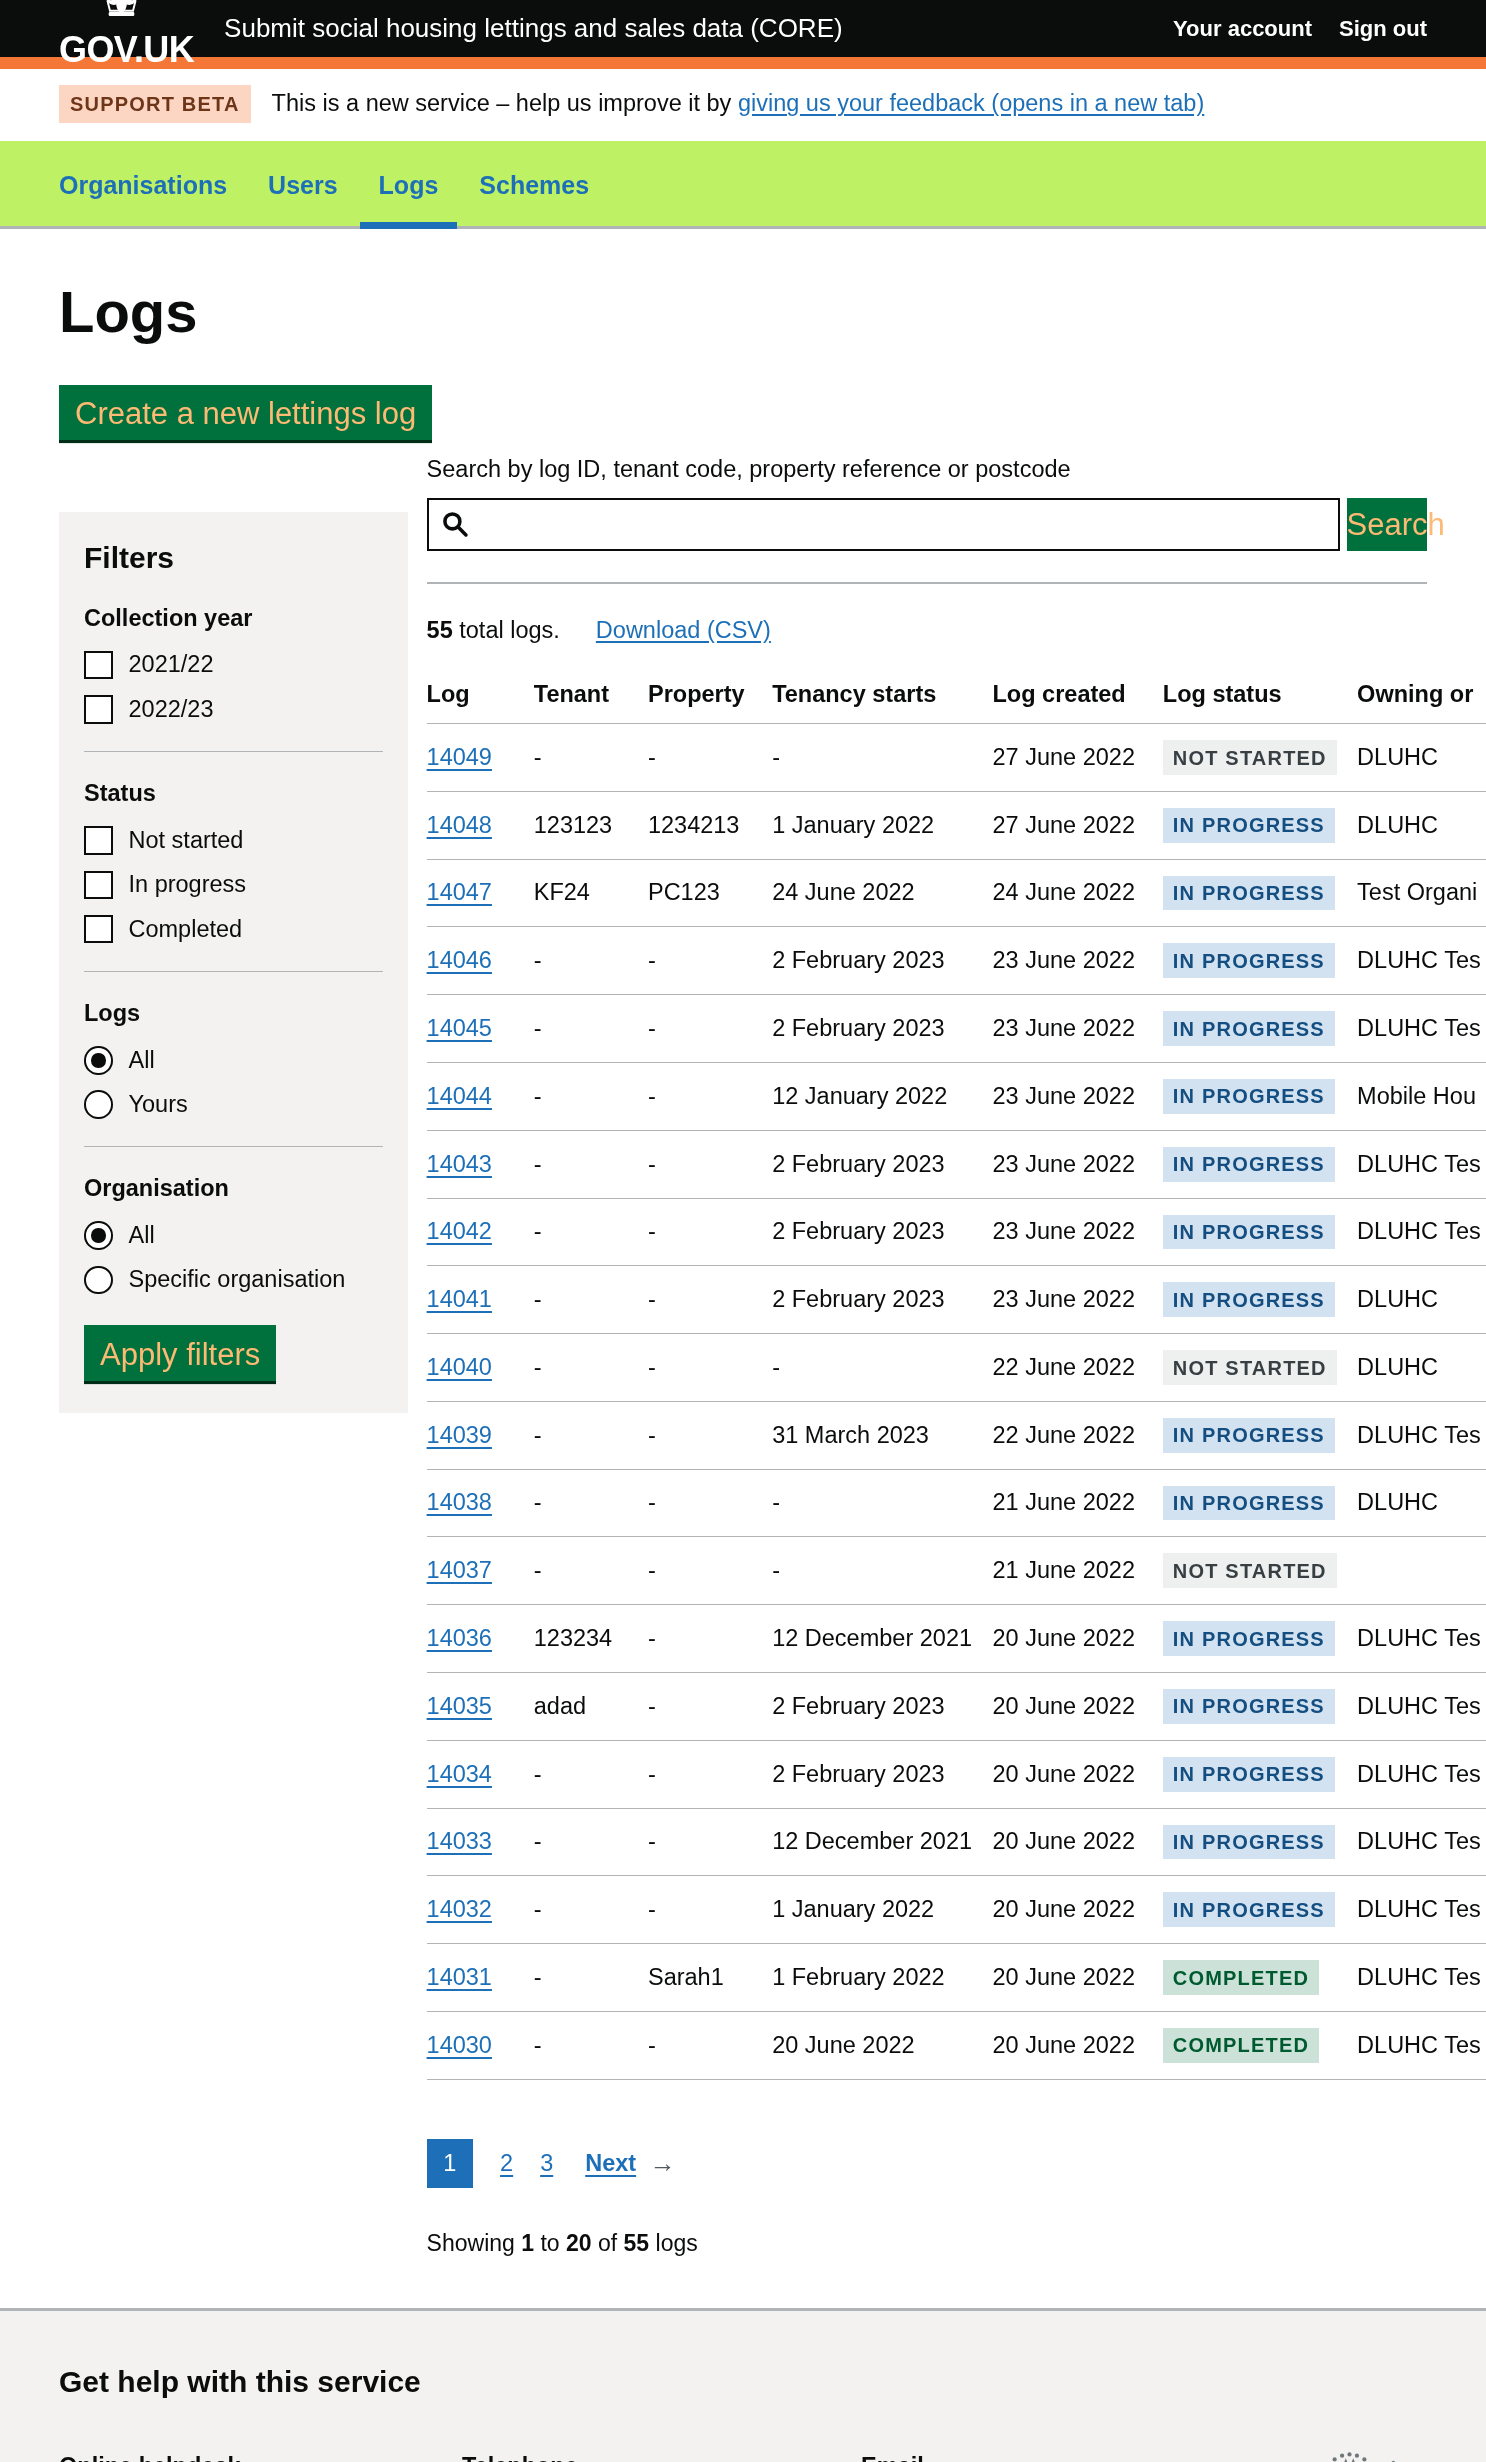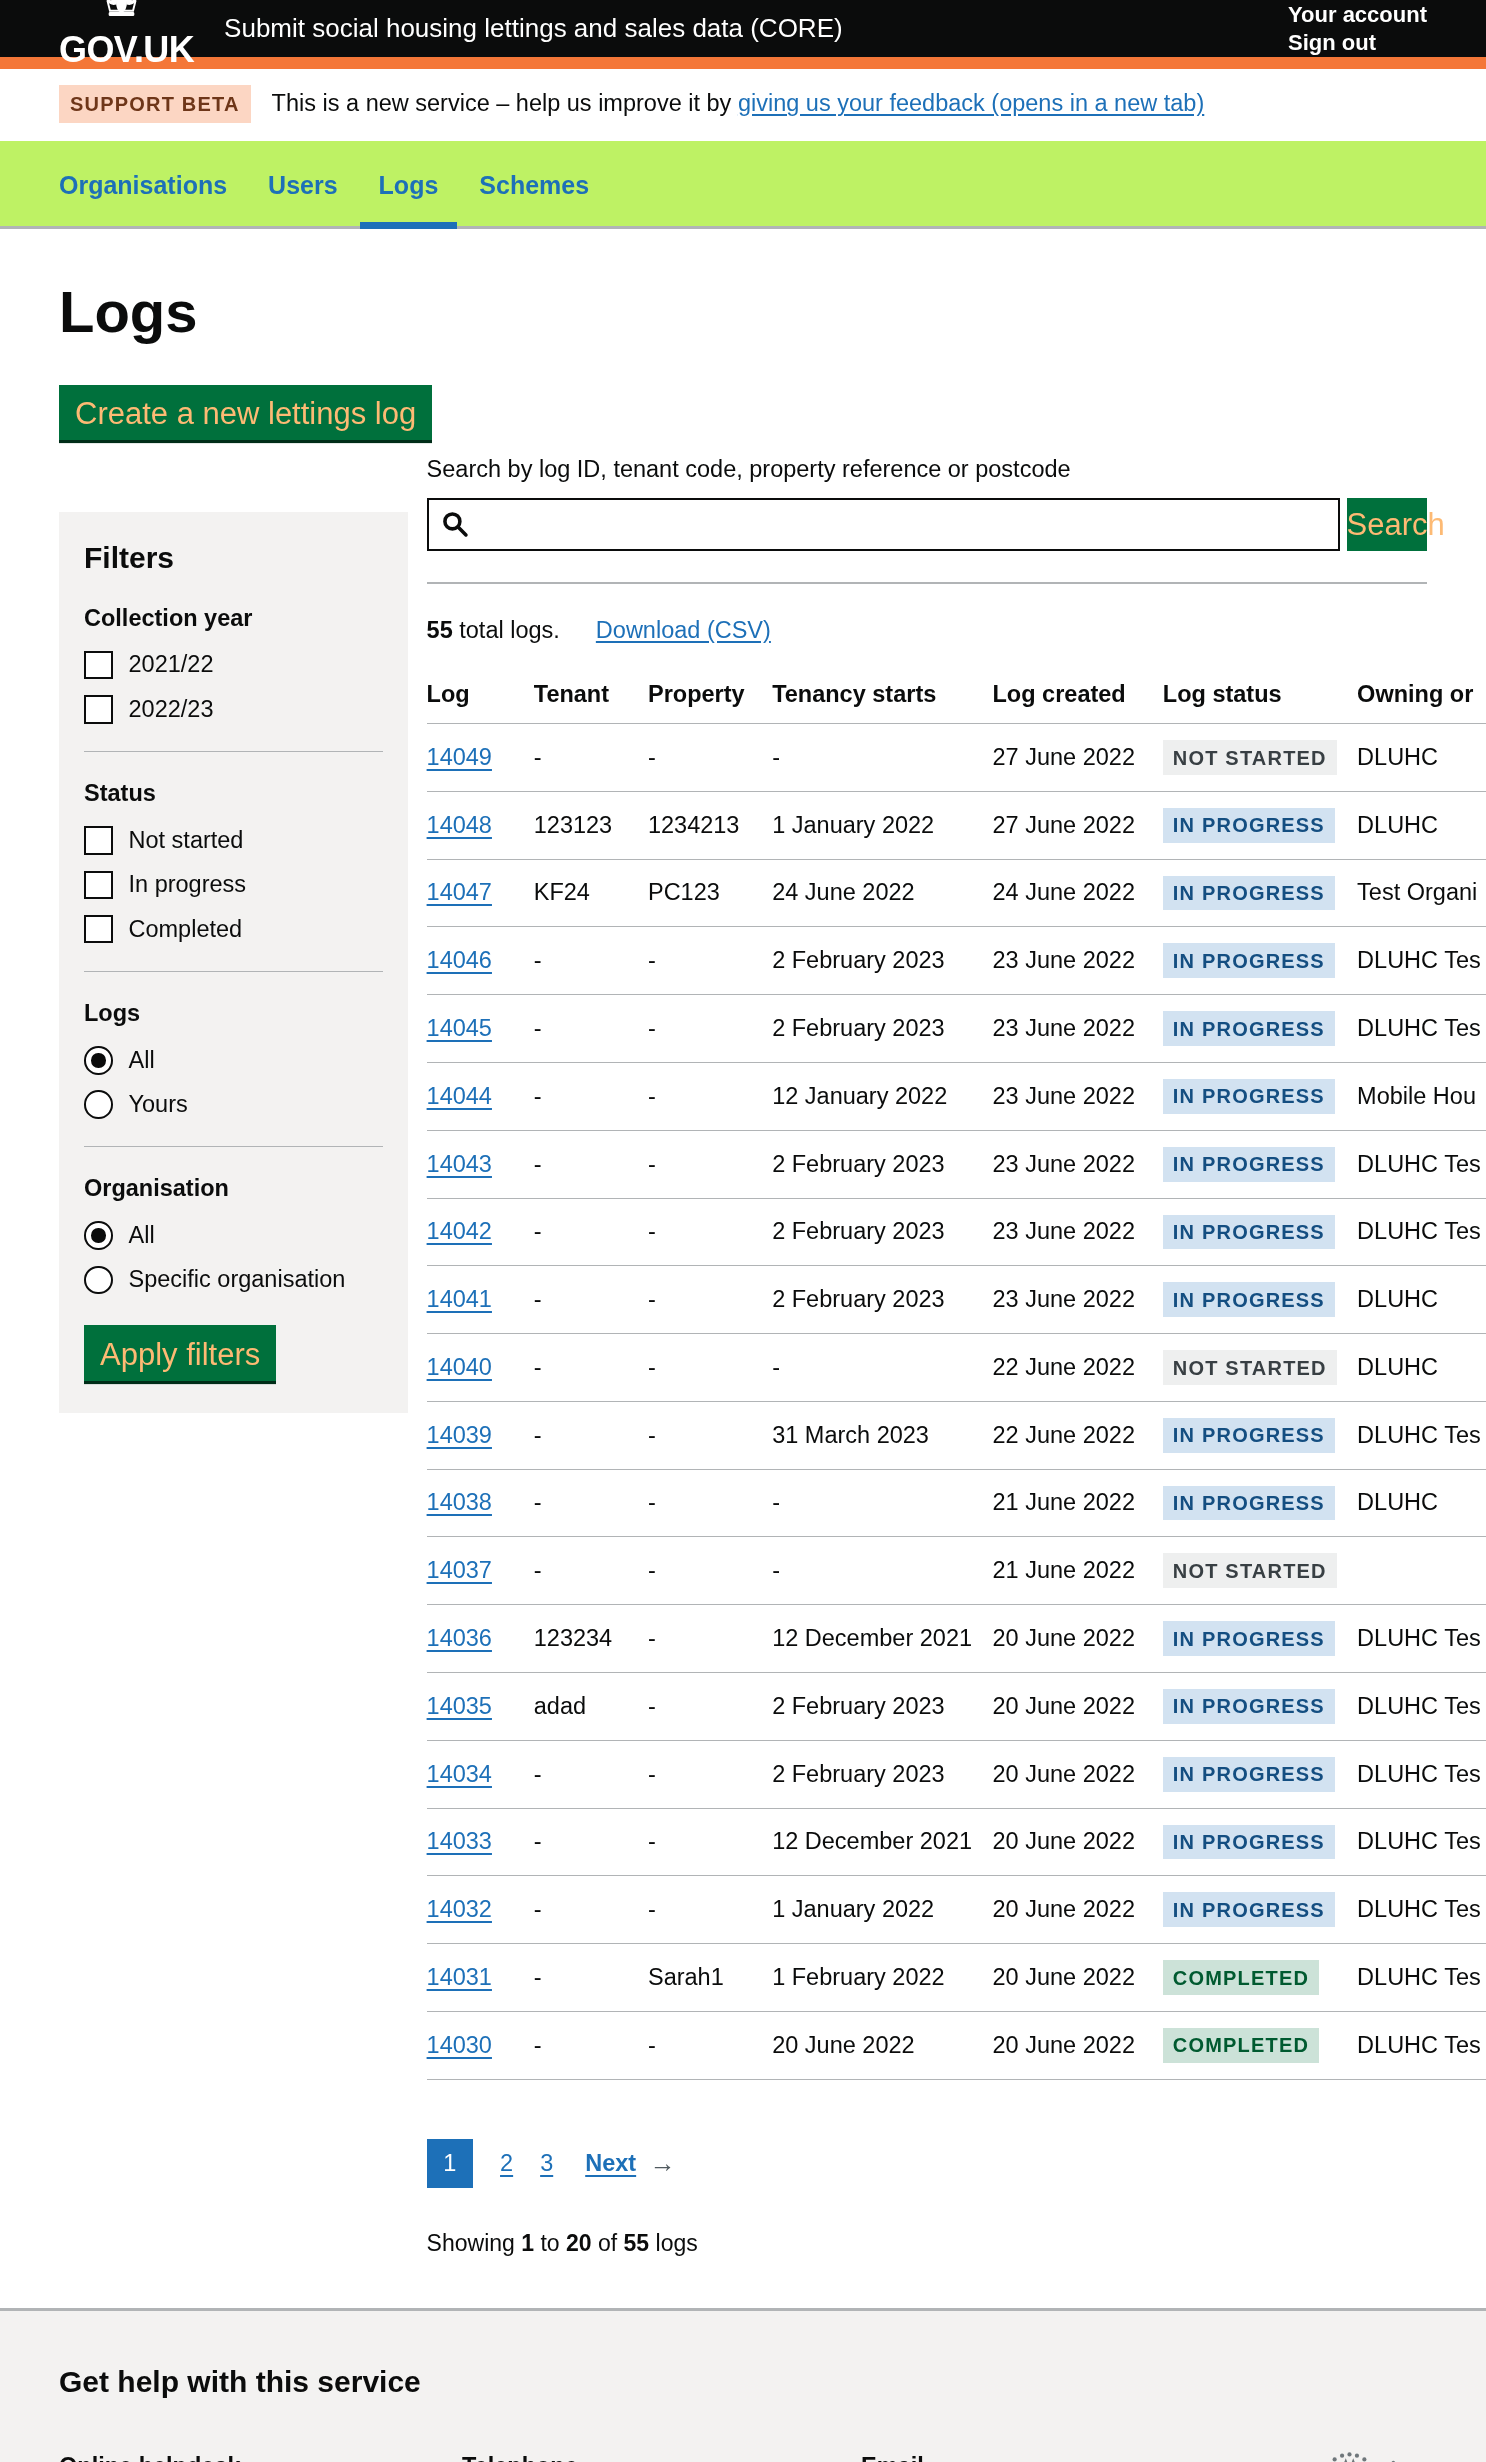--- a/index.html
+++ b/index.html
@@ -30,21 +30,21 @@
   .service-name {
     margin-left: 30px;
     font-size: 26px;
     color: #fff;
     text-decoration: none;
     font-weight: 400;
     flex: 1;
     white-space: nowrap;
     overflow: hidden;
   }
-  .header-links { display: flex; align-items: flex-start; flex-direction: column; }
+  .header-links { display: flex; align-items: flex-end; }
   .header-link { color: #fff; font-size: 22px; font-weight: 700; text-decoration: none; margin-left: 27px; white-space: nowrap; }
   .brand-bar { height: 12.4px; background: #f47738; }
 
   
   .phase-banner { display: flex; align-items: center; padding-top: 16px; padding-bottom: 18.6px; }
   .beta-tag {
     background: #fcd6c3; color: #6e3619;
     font-size: 20px; font-weight: 700; letter-spacing: 1.2px;
     padding: 6.2px 11px; margin-right: 21px; white-space: nowrap;
   }

